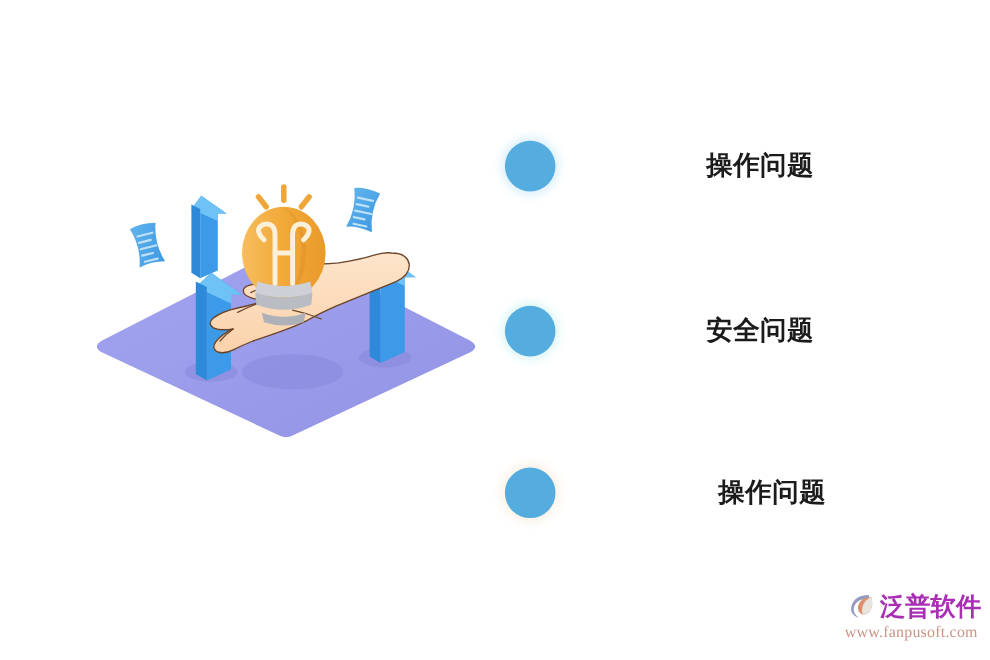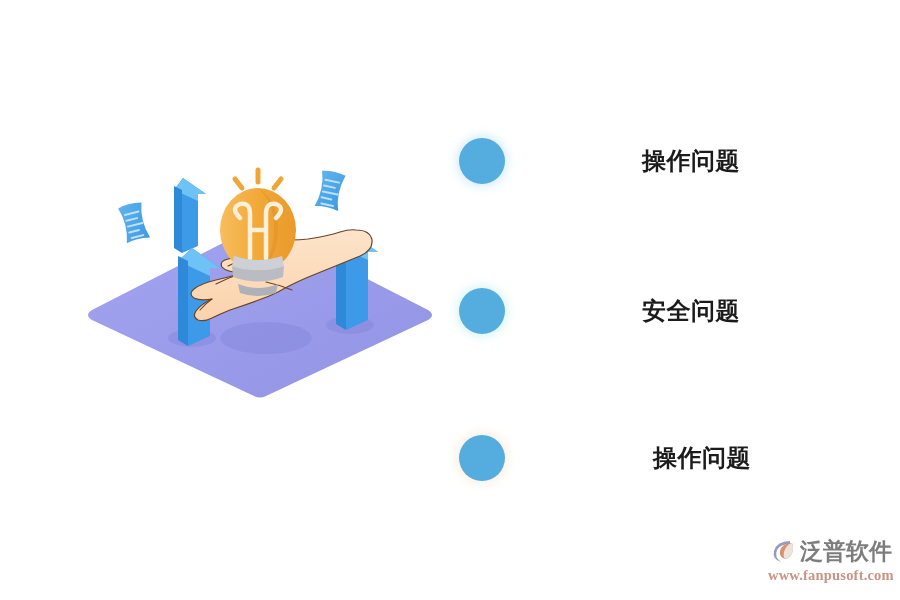--- a/index.html
+++ b/index.html
@@ -34,21 +34,21 @@
   .illustration svg {
     display: block;
     width: 380px;
     height: 250px;
   }
 
   
   .bullet-list {
     position: absolute;
     left: 450px;
-    top: 110px;
+    top: 100px;
     width: 430px;
     height: 380px;
     text-align: center;
   }
   .bullet-row {
     position: absolute;
     left: 0;
     width: 430px;
     height: 60px;
     display: flex;
@@ -104,29 +104,29 @@
     height: 34px;
   }
   .wm-logo {
     width: 30px;
     height: 30px;
     flex: 0 0 30px;
   }
   .wm-name {
     font-size: 23px;
     font-weight: bold;
-    color: #737373;
+    color: #a21caf;
     letter-spacing: 0px;
     margin-left: 2px;
     line-height: 30px;
     white-space: nowrap;
   }
   .wm-url {
     font-size: 14.5px;
-    font-weight: bold;
+    font-weight: normal;
     color: #c58b7a;
     font-family: "Liberation Serif", "DejaVu Serif", serif;
     letter-spacing: 0.2px;
     margin-top: -1px;
     white-space: nowrap;
   }
 </style>
 </head>
 <body>
 

